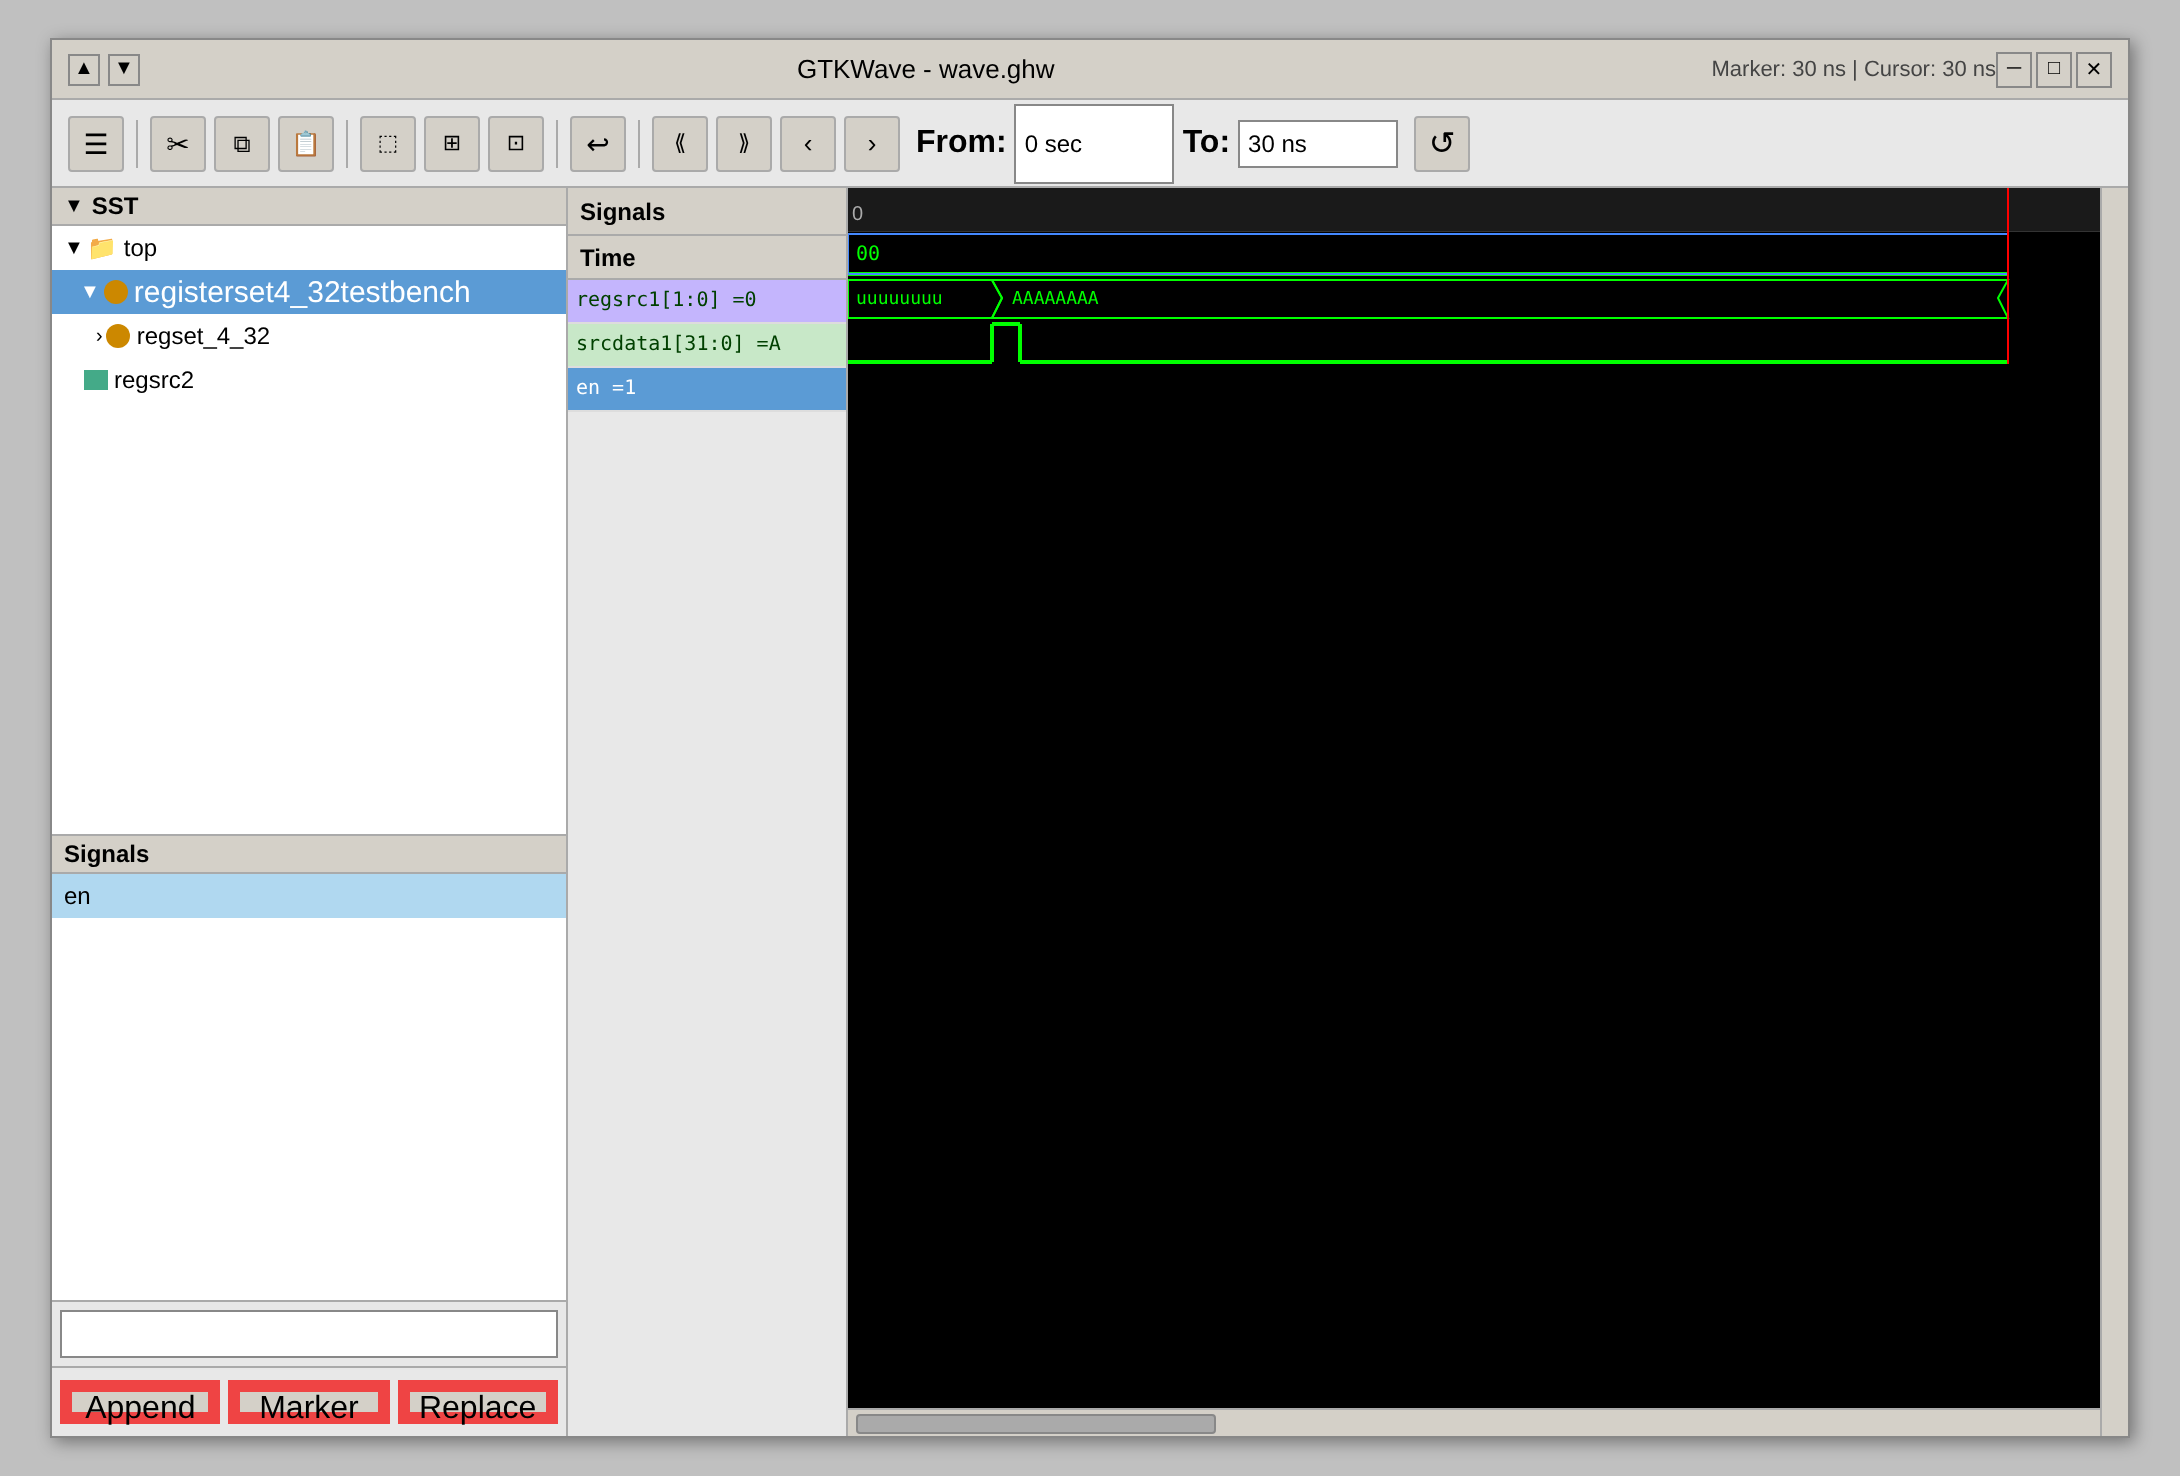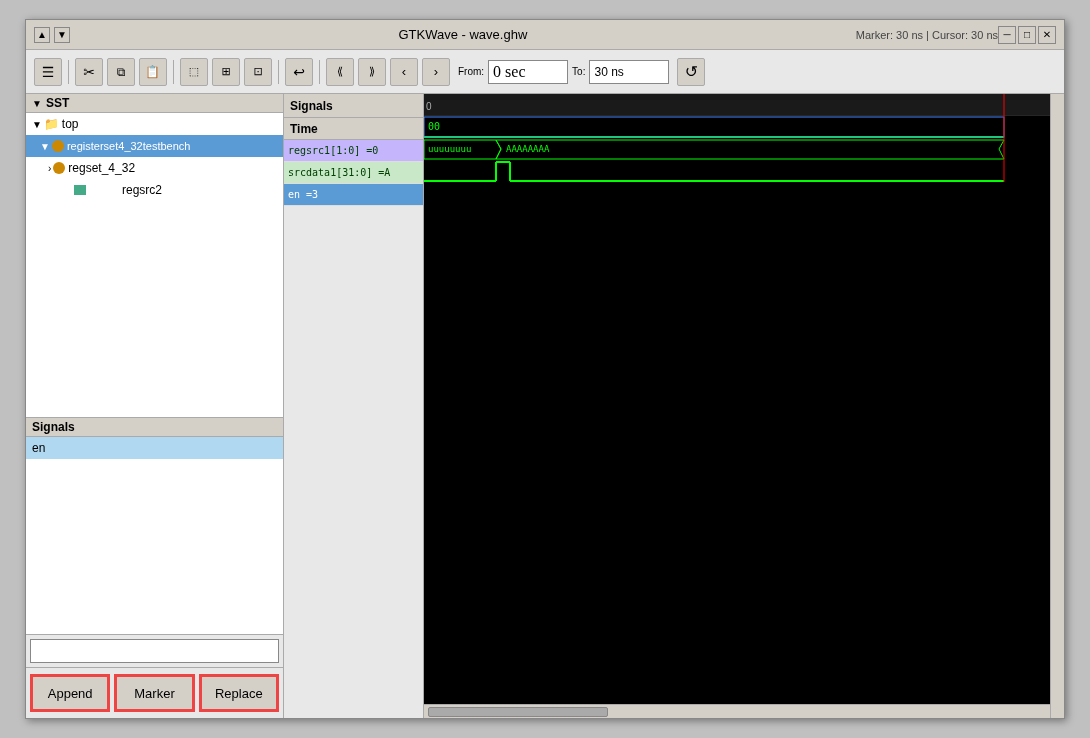--- a/index.html
+++ b/index.html
@@ -108,21 +108,22 @@
       background: #aaa;
       margin: 0 2px;
     }
     .from-to {
       display: flex;
       align-items: center;
       gap: 4px;
       margin-left: 4px;
     }
     .from-to label {
-      font-size: 10px;
+      font-size: 16px;
+      font-weight: bold;
     }
     .from-to input {
       height: 24px;
       width: 80px;
       background: white;
       border: 1px solid #888;
       padding: 2px 4px;
       font-size: 12px;
     }
     .refresh-btn {
@@ -222,24 +223,24 @@
     }
     .bottom-buttons {
       display: flex;
       gap: 4px;
       padding: 6px 4px;
       background: #e8e8e8;
       border-top: 1px solid #aaa;
     }
     .bottom-btn {
       flex: 1;
-      height: 38px;
-      background: #d4d0c8;
-      border: 3px solid #ef4444;
-      font-size: 13px;
+      height: 22px;
+      background: #d4d0c8;
+      border: 6px solid #ef4444;
+      font-size: 16px;
       cursor: pointer;
     }
     
     .right-area {
       flex: 1;
       display: flex;
       overflow: hidden;
     }
     
     .signals-col {
@@ -390,21 +391,21 @@
       <span>⟫</span>
     </div>
     <div class="toolbar-btn" style="font-size:13px;">
       <span>‹</span>
     </div>
     <div class="toolbar-btn" style="font-size:13px;">
       <span>›</span>
     </div>
     <div class="from-to">
       <label>From:</label>
-      <input type="text" value="0 sec" style="width: 80px; height: 24px; border: 1px solid rgb(136, 136, 136); padding: 2px 4px; font-size: 16px; font-family: Liberation Serif, serif;">
+      <input type="text" value="0 sec" style="width: 80px; height: 40px; border: 1px solid rgb(136, 136, 136); padding: 2px 4px; font-size: 12px;">
       <label>To:</label>
       <input type="text" value="30 ns" style="width: 80px; height: 24px; border: 1px solid rgb(136, 136, 136); padding: 2px 4px; font-size: 12px;">
     </div>
     <div class="refresh-btn">
       <span>↺</span>
     </div>
   </div>
 
   <div class="main-area">
 
@@ -419,31 +420,31 @@
 
           <div class="tree-item" style="padding-left:6px;">
             <span style="font-size:10px;margin-right:2px;">▼</span>
             <span style="font-size:12px;margin-right:3px;color:#888;">📁</span>
             <span>top</span>
           </div>
 
           <div class="tree-item selected-dark" style="padding-left:14px;">
             <span style="font-size:10px;margin-right:2px;">▼</span>
             <span style="display:inline-block;width:12px;height:12px;background:#cc8800;border-radius:50%;margin-right:3px;vertical-align:middle;"></span>
-            <span style="font-size:11px;">registerset4_32testbench</span>
+            <span style="font-size:15px;">registerset4_32testbench</span>
           </div>
 
           <div class="tree-item" style="padding-left:22px;">
             <span style="font-size:10px;margin-right:2px;">›</span>
             <span style="display:inline-block;width:12px;height:12px;background:#cc8800;border-radius:50%;margin-right:3px;vertical-align:middle;"></span>
             <span>regset_4_32</span>
           </div>
 
 
-          <div class="tree-item" style="padding-left:48px;gap:33px;">
+          <div class="tree-item" style="padding-left:16px;">
             <span style="display:inline-block;width:12px;height:10px;background:#4a8;margin-right:3px;vertical-align:middle;"></span>
             <span>regsrc2</span>
           </div>
 
         </div>
       </div>
 
       <div class="signals-bottom">
         <div class="section-header">
           <span>Signals</span>
@@ -477,21 +478,21 @@
           <div class="signal-time-header">
             <span>Time</span>
           </div>
           <div class="signal-row" style="background:#c4b5fd;color:#004000;font-size:10px;">
             <span>regsrc1[1:0] =0</span>
           </div>
           <div class="signal-row" style="background:#c8e8c8;color:#004000;font-size:10px;">
             <span>srcdata1[31:0] =A</span>
           </div>
           <div class="signal-row blue-selected" style="font-size:10px;">
-            <span>en =3</span>
+            <span>en =1</span>
           </div>
         </div>
       </div>
 
       <div style="flex:1;display:flex;flex-direction:column;overflow:hidden;">
         <div class="waves-canvas">
           <svg width="100%" height="100%">
 
             <rect x="0" y="0" width="100%" height="22" fill="#1a1a1a"></rect>
             <text x="2" y="16" fill="#aaa" font-size="10">0</text>

